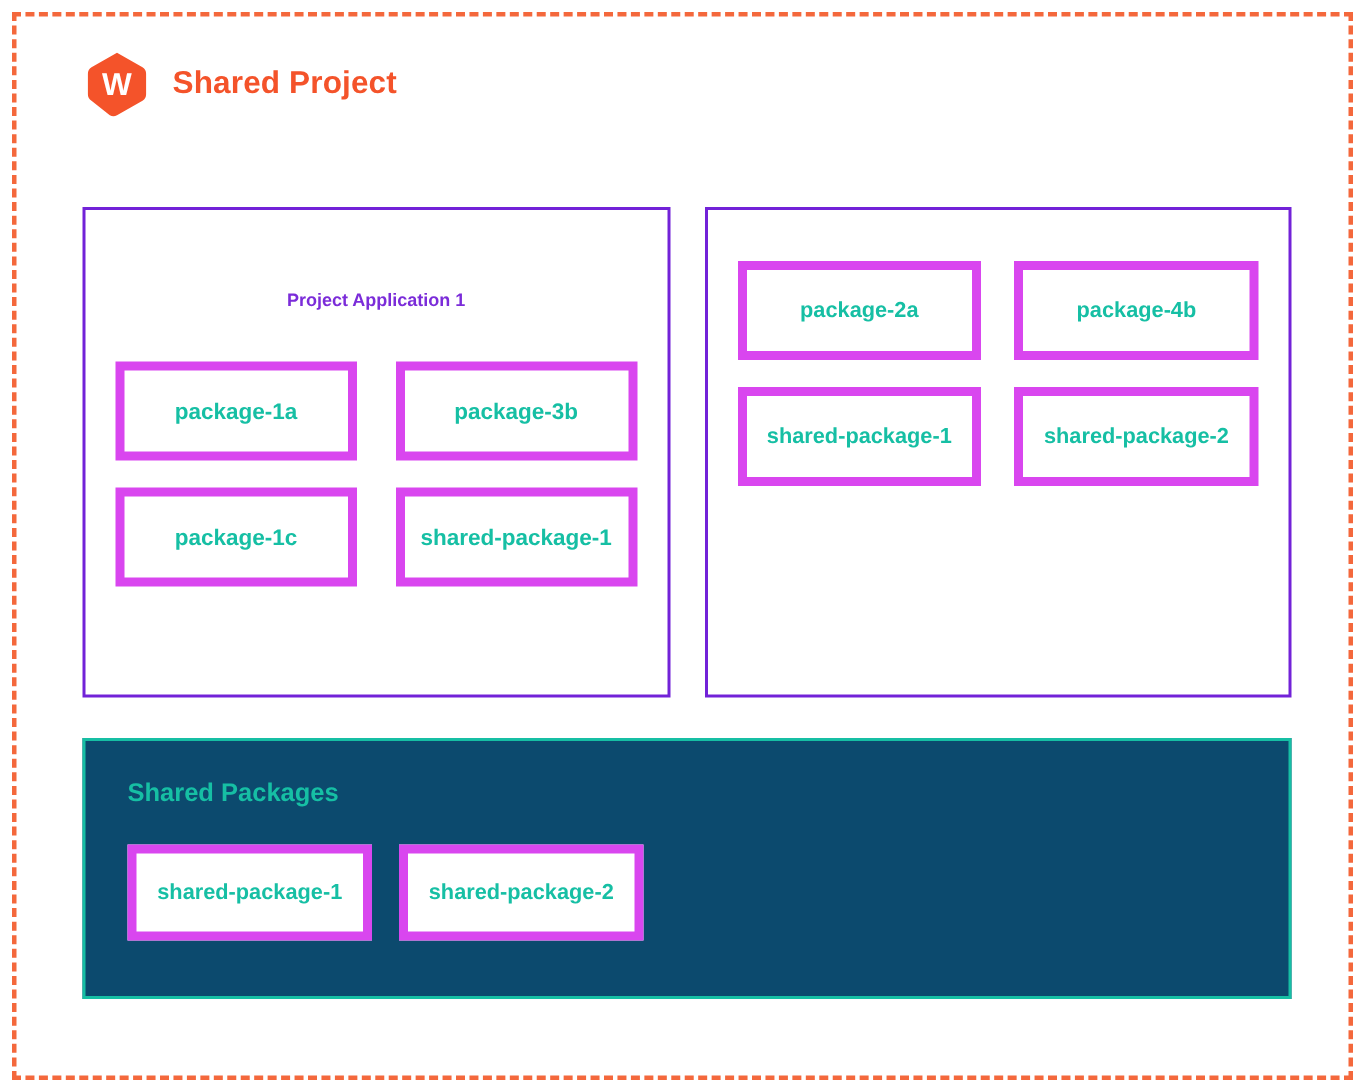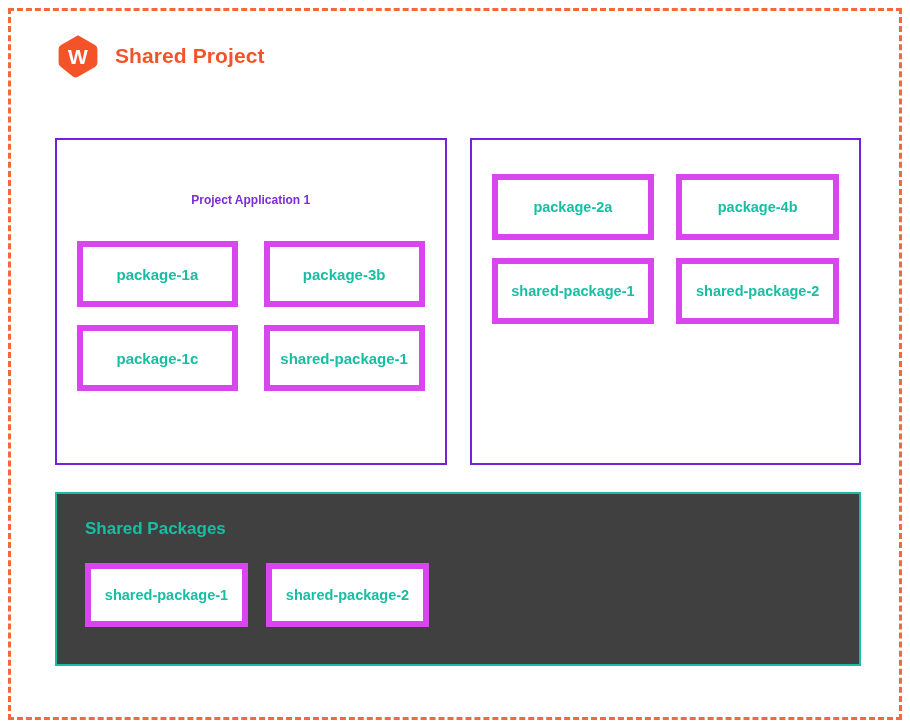--- a/index.html
+++ b/index.html
@@ -100,21 +100,21 @@
   .app-box.app-2 .pkg-box  { font-size: 14.5px; }
 
   
   .shared-panel {
     position: absolute;
     left: 44px;
     top: 481px;
     width: 806px;
     height: 174px;
     border: 2px solid #16bfa4;
-    background: #404040;
+    background: #0c4a6e;
   }
 
   .shared-title {
     color: #16bfa4;
     font-size: 17px;
     font-weight: bold;
     margin: 25px 0 0 28px;
     white-space: nowrap;
   }
 

